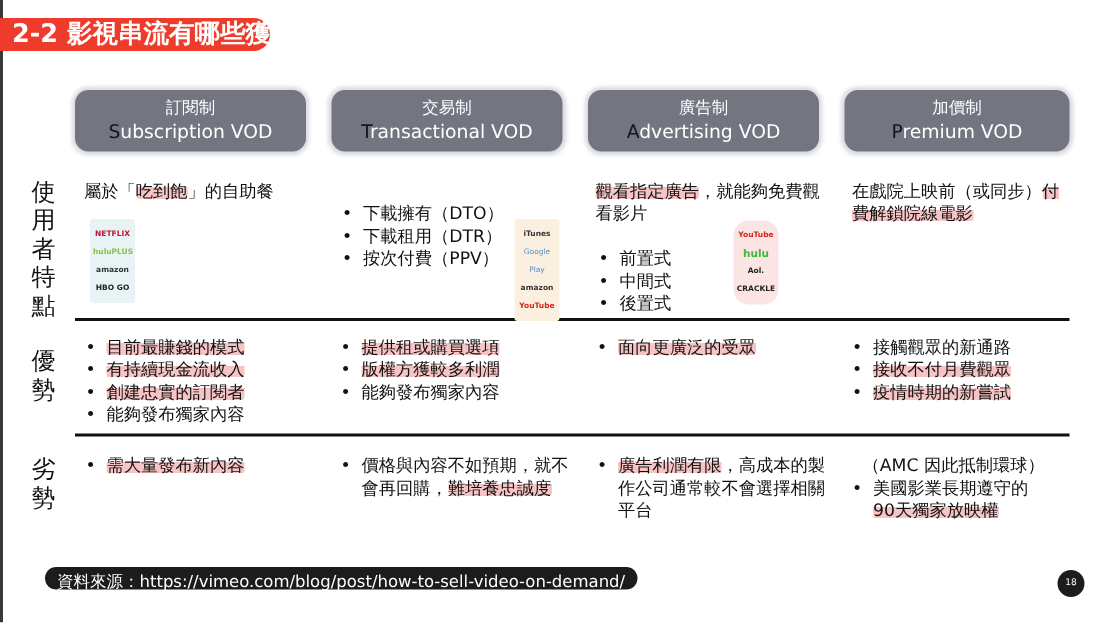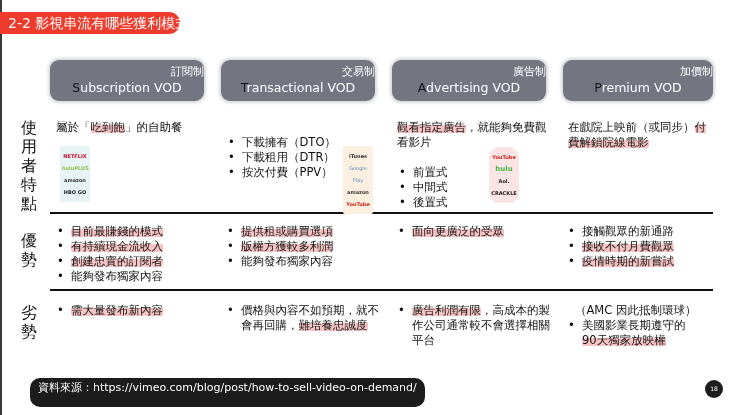--- a/index.html
+++ b/index.html
@@ -1,50 +1,50 @@
 <!DOCTYPE html>
 <html><head>
 <meta charset="utf-8">
 <style>
   * { box-sizing: border-box; margin: 0; padding: 0; }
   html, body { width: 740px; height: 415px; overflow: hidden; background: #ffffff; }
   body { position: relative; font-family: "DejaVu Sans", "Liberation Sans", sans-serif; color: #111; }
   .left-border { position: absolute; left: 0; top: 0; width: 2px; height: 415px; background: #3a3a3a; }
   .title-pill {
     position: absolute; left: 0; top: 12px; height: 22px; width: 180px;
-    background: #ef3b2c; color: #fff; font-weight: normal; font-size: 14px;
+    background: #ef3b2c; color: #fff; font-weight: bold; font-size: 17px;
     line-height: 22px; padding-left: 8px; border-radius: 0 12px 12px 0;
     white-space: nowrap;
   }
   .col-header {
     position: absolute; top: 60px; height: 41px; background: #737680;
     border-radius: 9px; color: #fff; text-align: center;
     box-shadow: 0 0 3px 2px #d7d8dc;
   }
-  .col-header .zh { font-size: 11px; line-height: 15px; margin-top: 4px; display: block; text-align: right; }
+  .col-header .zh { font-size: 11px; line-height: 15px; margin-top: 4px; display: block; }
   .col-header .en { font-size: 12.5px; line-height: 17px; display: block; }
   .col-header .en .dark { color: #15161a; }
   .row-label {
     position: absolute; left: 18px; width: 22px; font-size: 16px; line-height: 19px;
     text-align: center; color: #111;
   }
   .divider { position: absolute; left: 50px; width: 663px; height: 2px; background: #111; }
   .cell { position: absolute; font-size: 11.5px; line-height: 15px; color: #111; }
   .cell p { margin: 0; }
   .hl { background: linear-gradient(to bottom, transparent 35%, #f6c4c4 35%, #f6c4c4 90%, transparent 90%); border-radius: 4px; }
   ul.bullets { list-style: none; }
   ul.bullets li { position: relative; padding-left: 16px; }
   ul.bullets li::before { content: "•"; position: absolute; left: 2px; top: 0; }
   .logo-card {
     position: absolute; width: 30px; border-radius: 2px; padding: 4px 2px;
     font-size: 5px; line-height: 12px; text-align: center; font-weight: bold;
   }
   .logo-card span { display: block; }
   .source-pill {
-    position: absolute; left: 30px; top: 378px; height: 29px;
+    position: absolute; left: 30px; top: 378px; height: 15px;
     background: #1c1c1c; color: #fff; font-size: 11px; line-height: 19px;
     border-radius: 10px; padding: 0 8px; white-space: nowrap;
   }
   .page-num {
     position: absolute; left: 705px; top: 380px; width: 18px; height: 18px;
     border-radius: 50%; background: #1c1c1c; color: #fff; font-size: 6px;
     line-height: 18px; text-align: center;
   }
 </style>
 </head>

